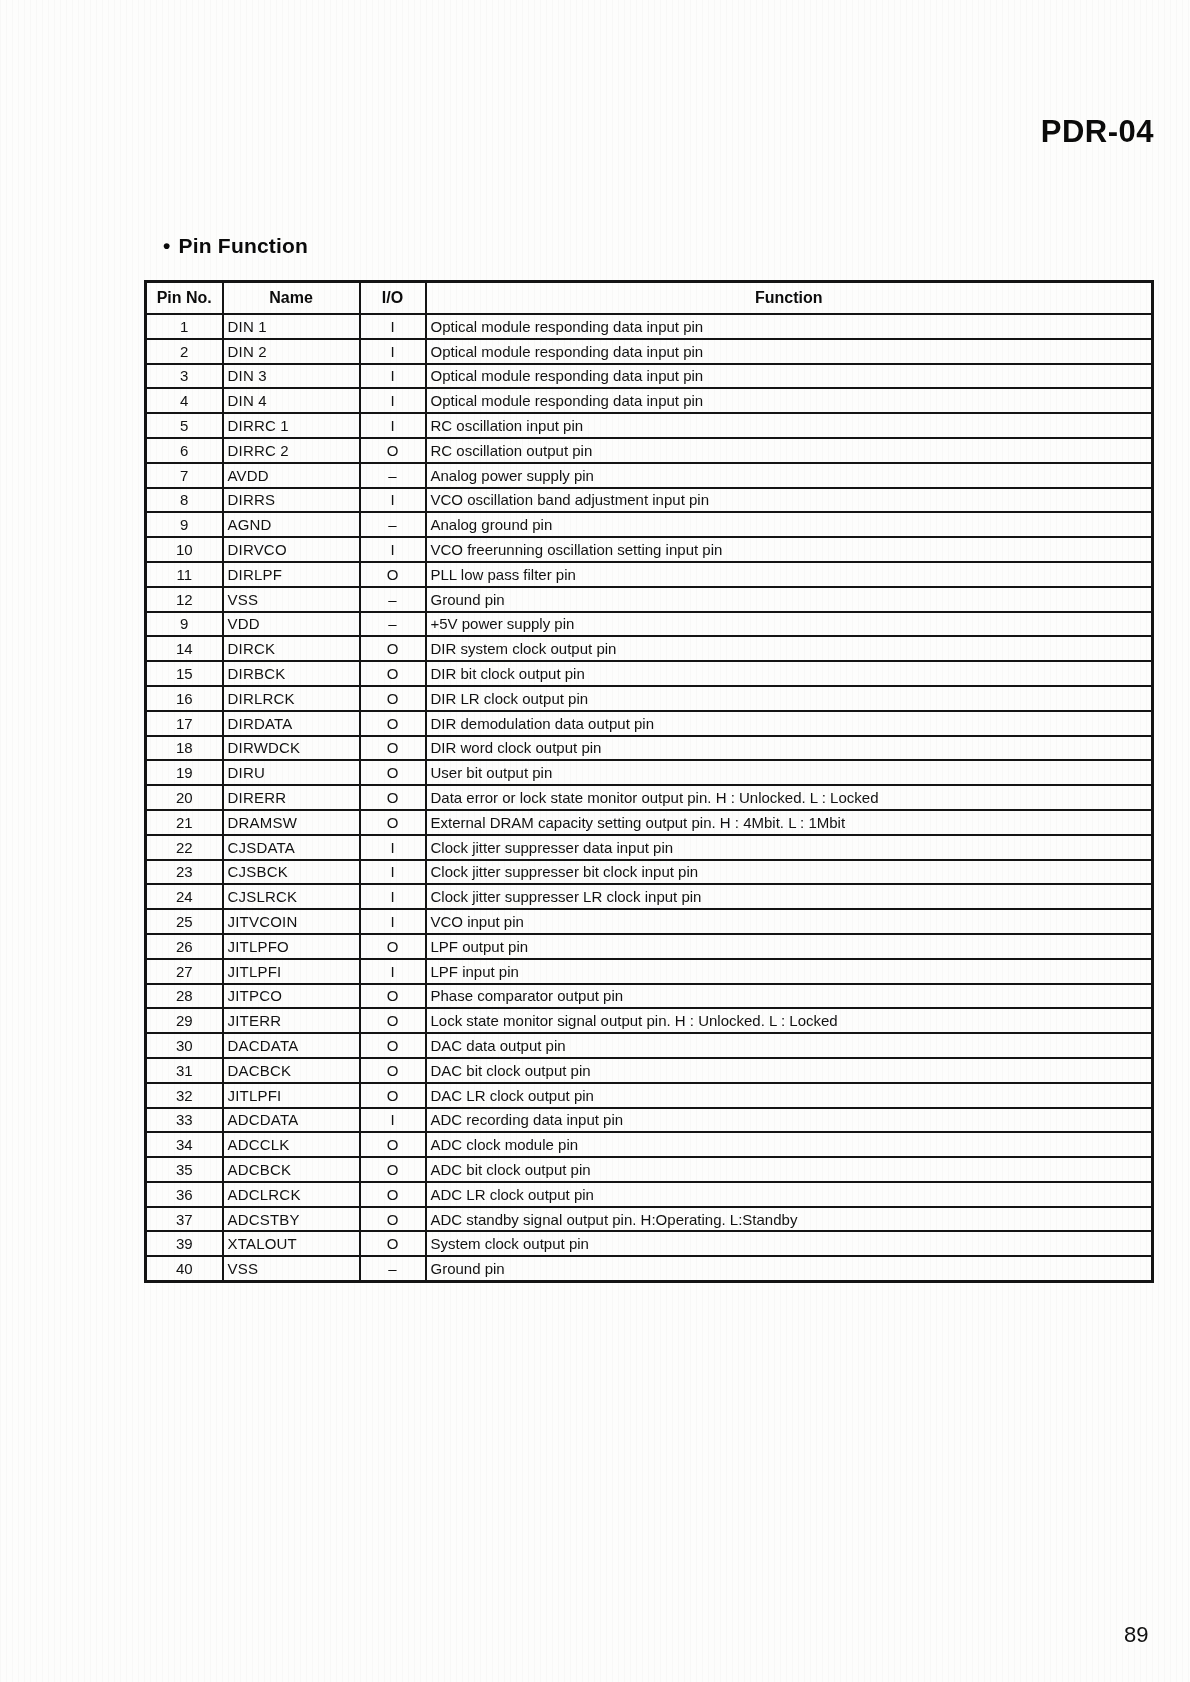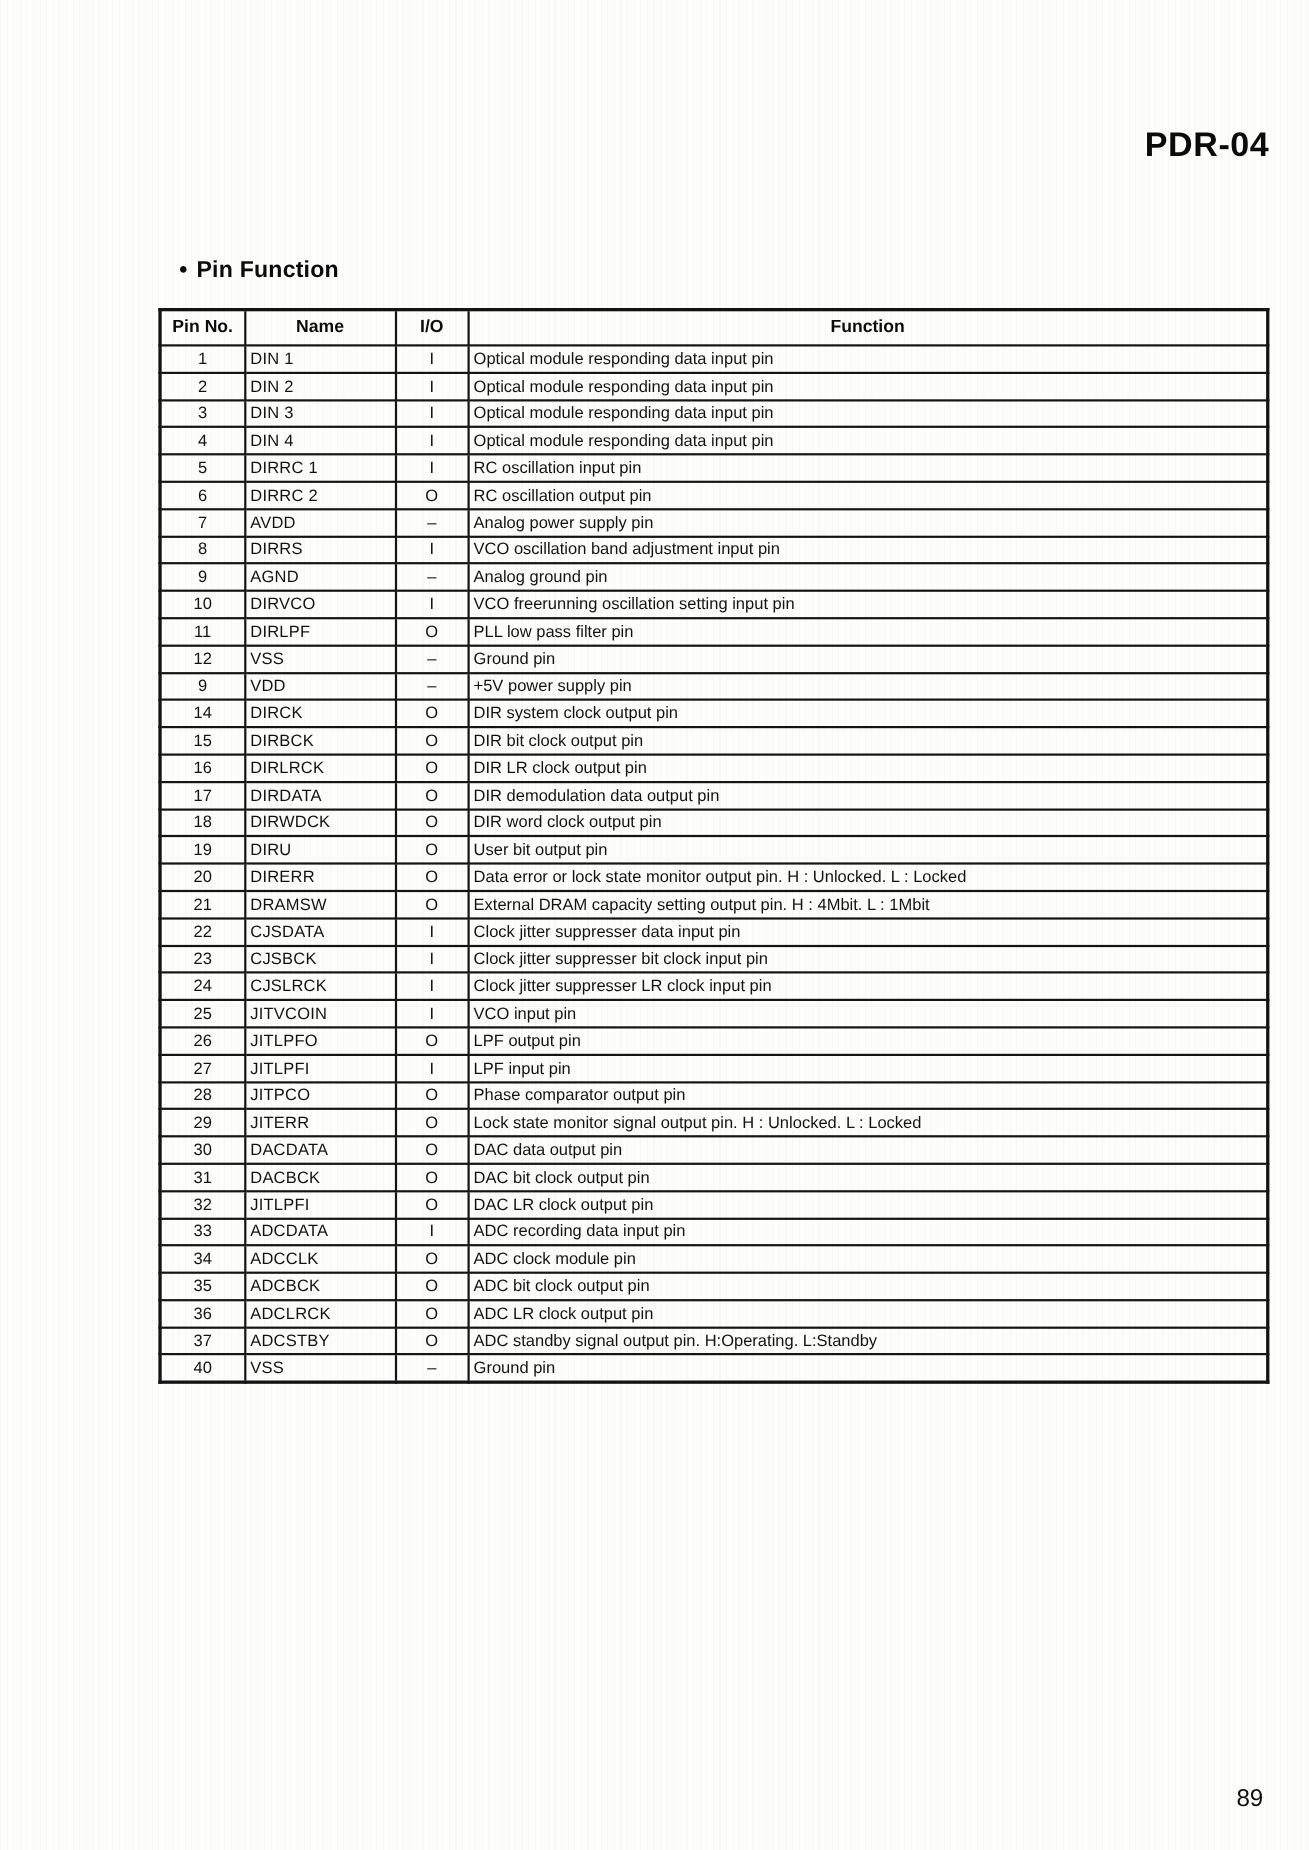--- a/index.html
+++ b/index.html
@@ -334,20 +334,26 @@
           <td class="cell-io">O</td>
           <td class="cell-fn">ADC LR clock output pin</td>
         </tr>
         <tr>
           <td class="cell-pin">37</td>
           <td class="cell-name">ADCSTBY</td>
           <td class="cell-io">O</td>
           <td class="cell-fn">ADC standby signal output pin. H:Operating. L:Standby</td>
         </tr>
         <tr>
+          <td class="cell-pin">39</td>
+          <td class="cell-name">XTALOUT</td>
+          <td class="cell-io">O</td>
+          <td class="cell-fn">System clock output pin</td>
+        </tr>
+        <tr>
           <td class="cell-pin">40</td>
           <td class="cell-name">VSS</td>
           <td class="cell-io">–</td>
           <td class="cell-fn">Ground pin</td>
         </tr>
       </tbody>
   </table>
 
   <div class="page-number">89</div>
 

